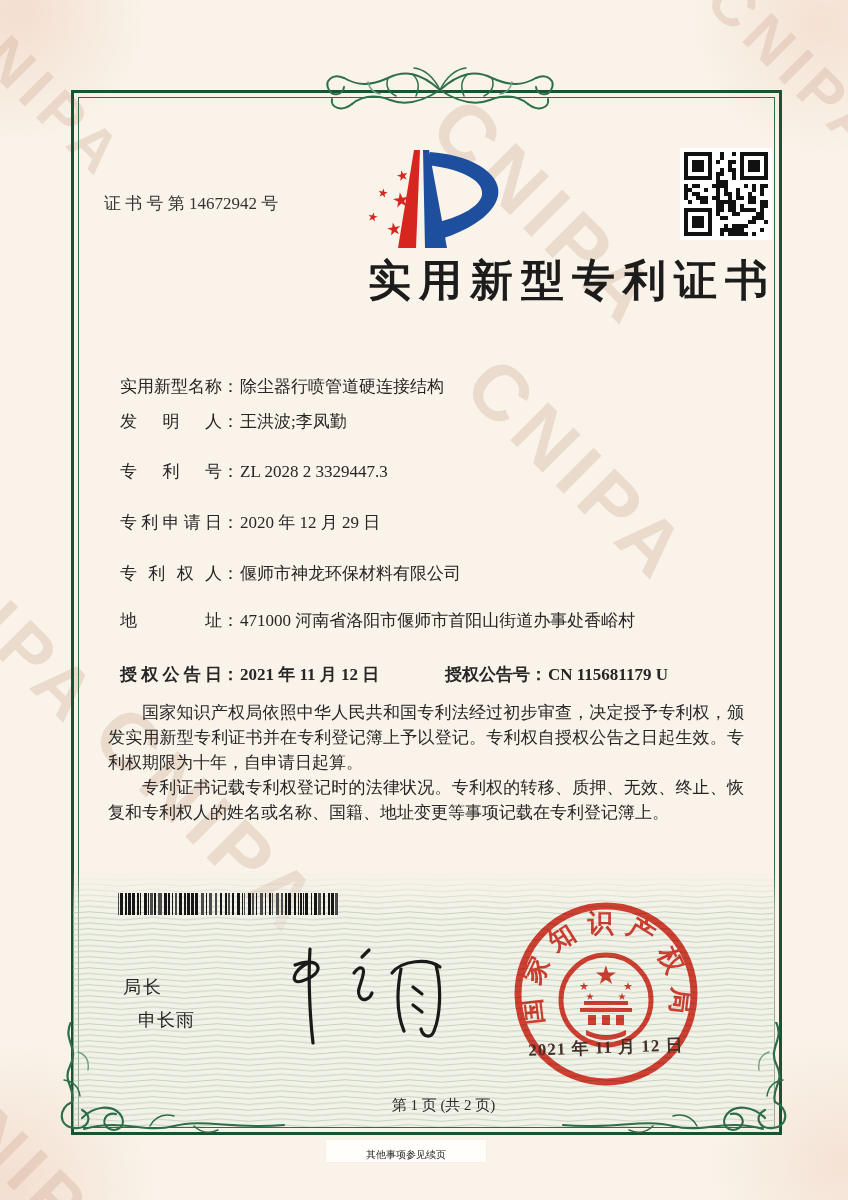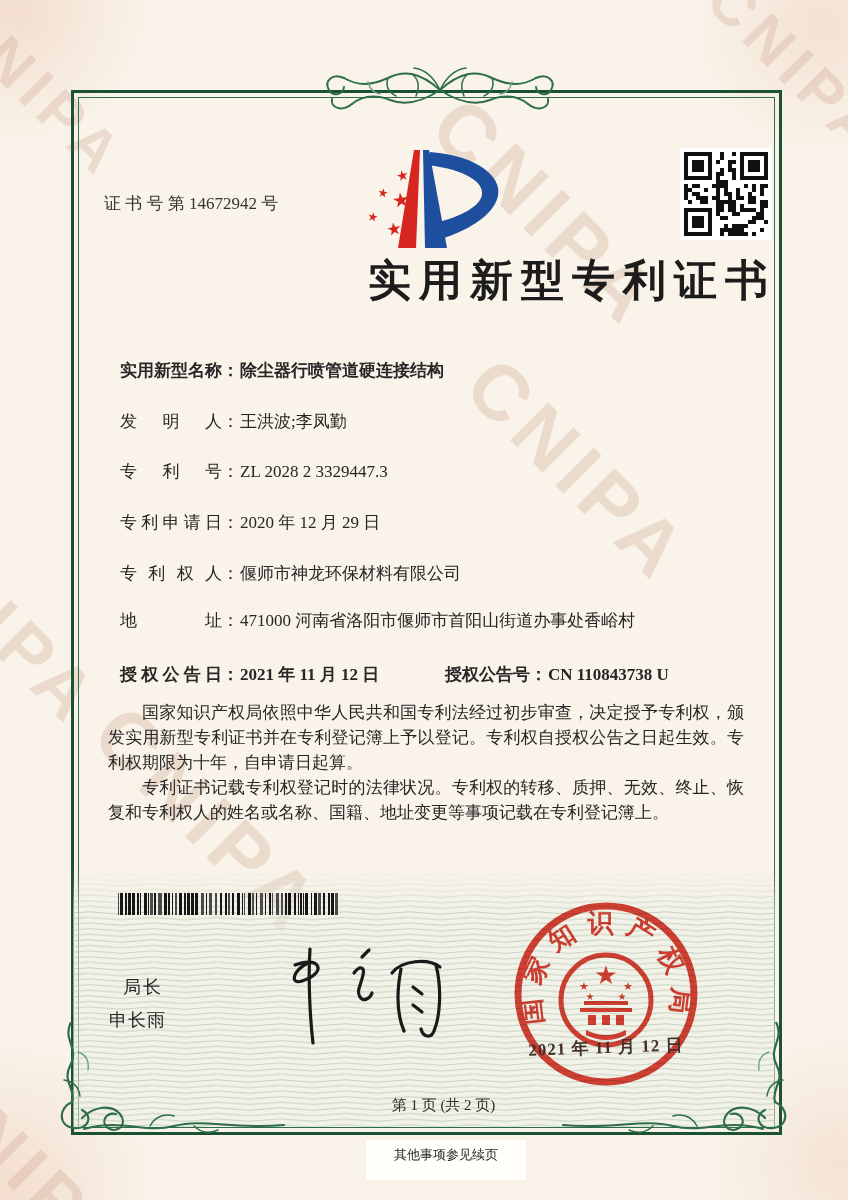--- a/index.html
+++ b/index.html
@@ -21,36 +21,36 @@
   .frame-outer{position:absolute;left:71px;top:90px;width:705px;height:1039px;border:3px solid #1a5233;}
   .frame-inner{position:absolute;left:4px;top:4px;right:4px;bottom:4px;border:1px solid #2e6b47;}
   .cert-number{position:absolute;left:104px;top:148px;font-size:17px;color:#333;margin-top:44px;}
   .qr-box{position:absolute;left:680px;top:148px;width:92px;height:92px;background:#fff;}
   .title{
     position:absolute;left:71px;top:252px;width:705px;text-align:right;
     font-size:43px;font-weight:bold;letter-spacing:8px;color:#1c1c1c;
   }
   .fields{position:absolute;left:120px;top:359px;width:630px;font-size:17px;}
   .frow{position:absolute;left:0;white-space:nowrap;}
-  .r1{top:0;font-weight:bold;} .r2{top:51px;} .r3{top:101px;} .r4{top:152px;}
+  .r1{top:16px;} .r2{top:51px;} .r3{top:101px;} .r4{top:152px;}
   .r5{top:203px;} .r6{top:250px;} .r7{top:304px;font-weight:bold;}
   .flabel{display:inline-block;width:102px;text-align:justify;text-align-last:justify;vertical-align:top;}
   .fcolon{display:inline-block;width:18px;}
   .fpair2{position:absolute;left:325px;top:0;white-space:nowrap;}
   .paras{position:absolute;left:108px;top:700px;width:636px;font-size:17px;line-height:25px;text-align:justify;}
   .paras p{margin:0;text-indent:2em;}
   .barcode{position:absolute;left:118px;top:893px;width:222px;height:22px;}
   .signer-title{position:absolute;left:123px;top:975px;font-size:18px;letter-spacing:2px;text-align:right;}
-  .signer-name{position:absolute;left:109px;top:1008px;font-size:18px;letter-spacing:1px;}
+  .signer-name{position:absolute;left:138px;top:1008px;font-size:18px;letter-spacing:1px;}
   .signature{position:absolute;left:250px;top:943px;}
   .seal{position:absolute;left:510px;top:898px;mix-blend-mode:multiply;opacity:.95;}
   .page-footer{position:absolute;left:71px;top:1096px;width:705px;text-align:center;font-size:15px;color:#2b2b2b;padding-left:20px;}
   .cont-note{
-    position:absolute;left:326px;top:1140px;width:160px;height:40px;line-height:30px;
-    text-align:center;background:#fffefa;font-size:13px;color:#262626;box-shadow:0 0 2px rgba(0,0,0,0.05);margin-left:40px;
+    position:absolute;left:326px;top:1140px;width:160px;height:22px;line-height:30px;
+    text-align:center;background:#fffefa;font-size:10px;color:#262626;box-shadow:0 0 2px rgba(0,0,0,0.05);
   }
   .waves-svg{position:absolute;left:73px;top:871px;pointer-events:none;}
   .ornament{position:absolute;pointer-events:none;}
   .orn-br{transform:scaleX(-1);}
   .logo-svg{position:absolute;left:352px;top:136px;}
   .seal-date{
     position:absolute;left:516px;top:1036px;width:180px;text-align:center;
     font-size:17px;color:#43302a;letter-spacing:1px;transform:rotate(-2deg);font-weight:bold;
   }
 </style>
@@ -292,21 +292,21 @@
     </div>
     <div class="frow r5">
       <span class="flabel">专利权人</span><span class="fcolon">：</span><span>偃师市神龙环保材料有限公司</span>
     </div>
     <div class="frow r6">
       <span class="flabel">地址</span><span class="fcolon">：</span><span>471000  河南省洛阳市偃师市首阳山街道办事处香峪村</span>
     </div>
     <div class="frow r7">
       <span class="flabel">授权公告日</span><span class="fcolon">：</span><span>2021 年 11 月 12 日</span>
       <span class="fpair2">
-        <span>授权公告号</span><span class="fcolon">：</span><span>CN 110843738 U</span>
+        <span>授权公告号</span><span class="fcolon">：</span><span>CN 115681179 U</span>
       </span>
     </div>
   </div>
 
   <div class="paras">
     <p>国家知识产权局依照中华人民共和国专利法经过初步审查，决定授予专利权，颁发实用新型专利证书并在专利登记簿上予以登记。专利权自授权公告之日起生效。专利权期限为十年，自申请日起算。</p>
     <p>专利证书记载专利权登记时的法律状况。专利权的转移、质押、无效、终止、恢复和专利权人的姓名或名称、国籍、地址变更等事项记载在专利登记簿上。</p>
   </div>
 
   <svg class="barcode" id="barcode" width="222" height="22">

